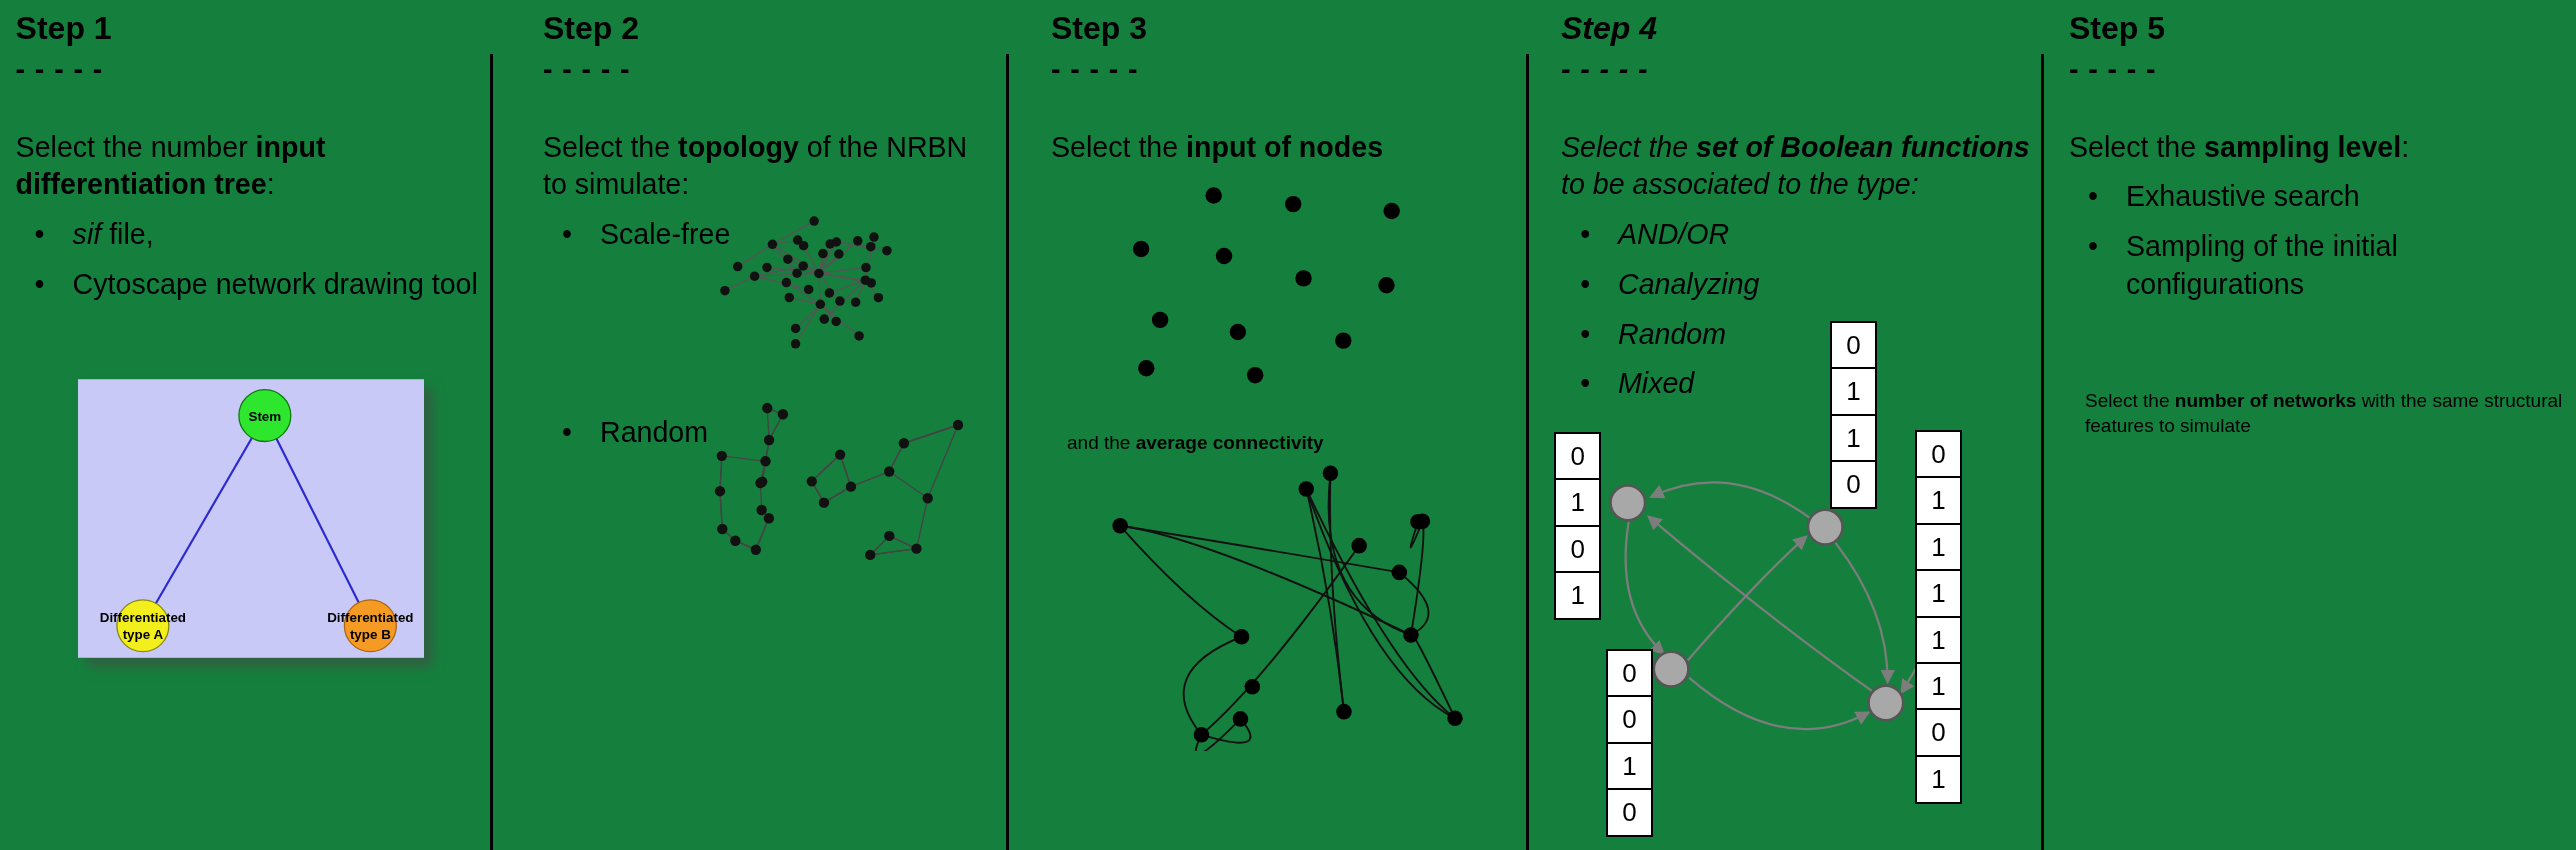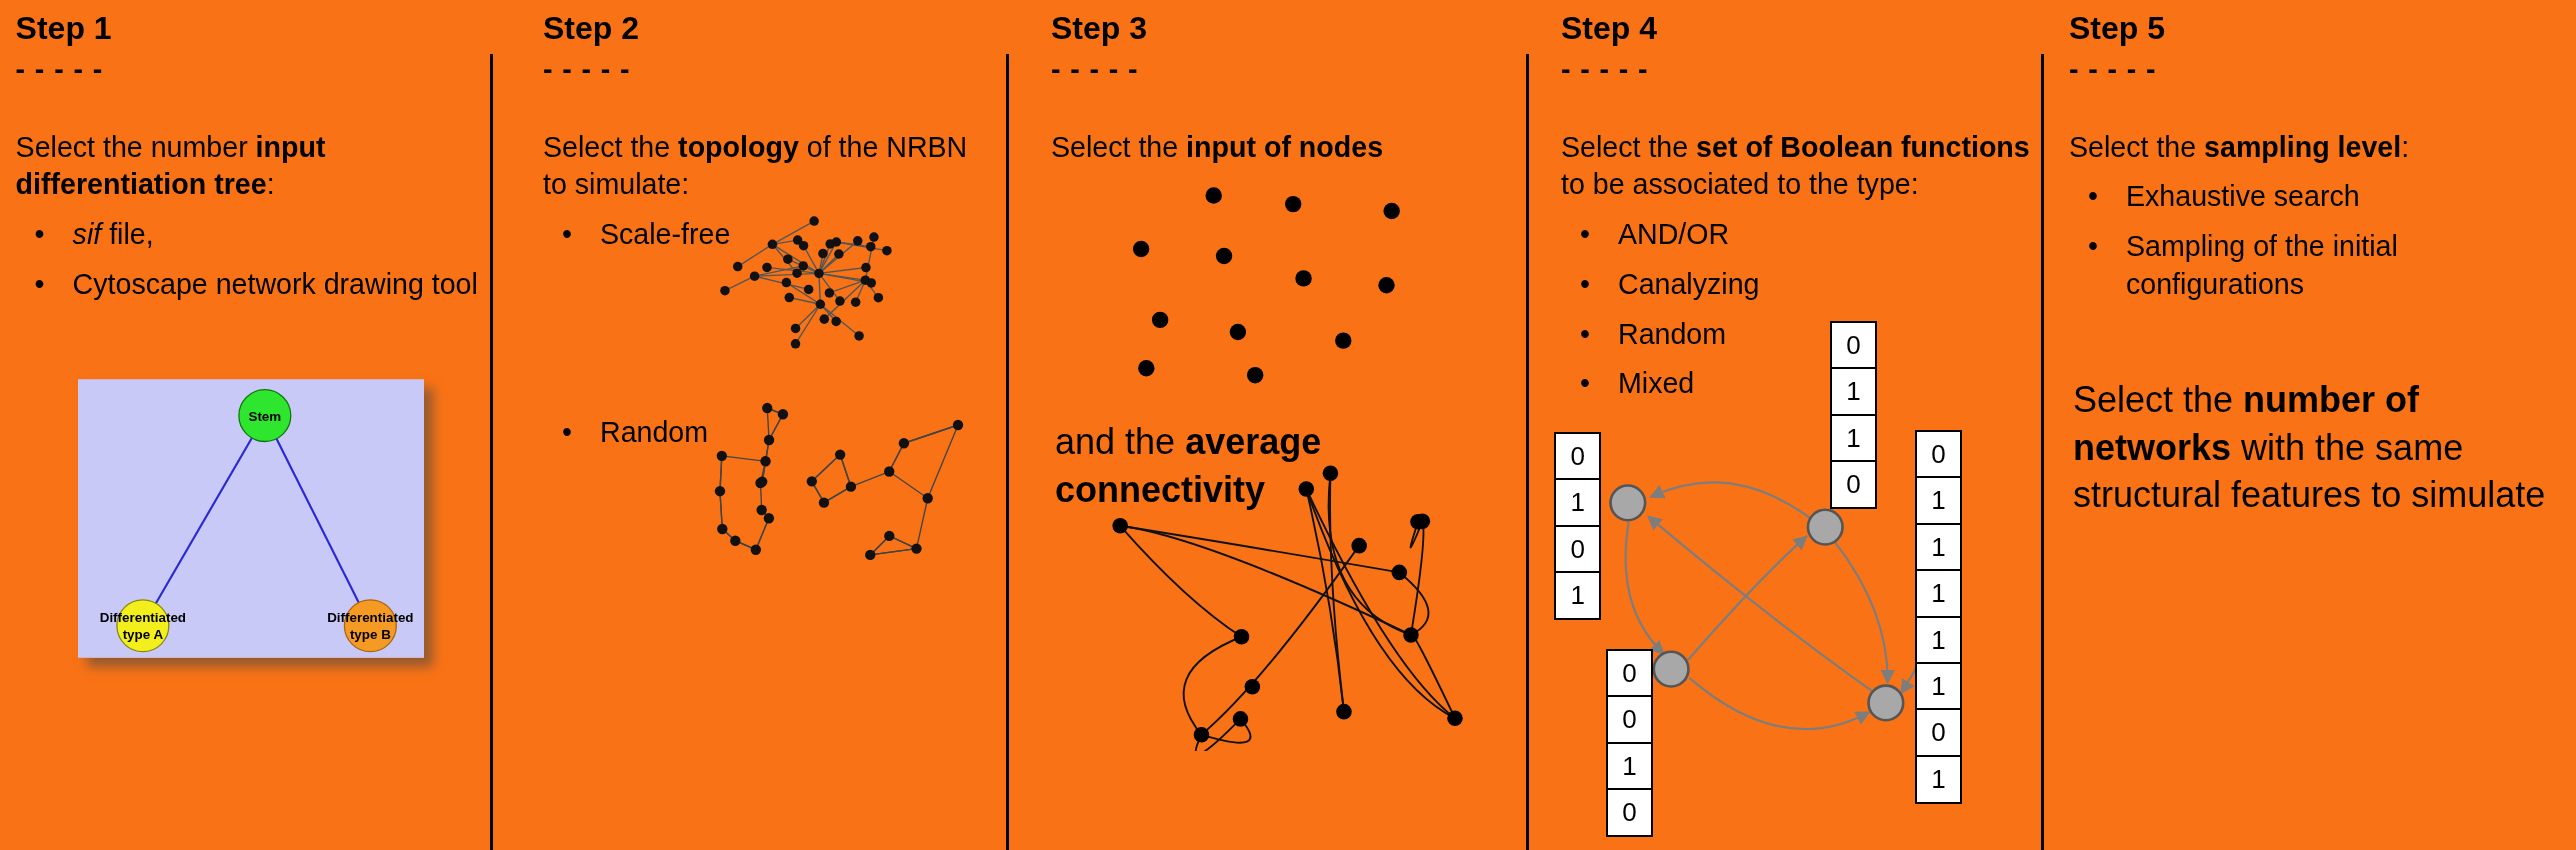--- a/index.html
+++ b/index.html
@@ -1,43 +1,43 @@
 <!DOCTYPE html>
 <html style="font-size:14px"><head>
 <meta charset="utf-8">
 <style>
   * { box-sizing: border-box; }
   body { margin: 0; background: #ffffff; font-family: "Liberation Sans", sans-serif; color: #000; }
-  .canvas { position: relative; width: 2576px; height: 851px; background: #f97316; overflow: hidden; }
+  .canvas { position: relative; width: 2576px; height: 851px; background: #15803d; overflow: hidden; }
 
   .divider { position: absolute; top: 54px; width: 2.6px; height: 797px; background: #000; }
 
   .col { position: absolute; top: 0; height: 851px; }
   .step-title { font-size: 32px; font-weight: bold; margin: 10.4px 0 0; }
   .dashes { font-size: 28.6px; font-weight: bold; margin-top: 5.2px; letter-spacing: 0.9px; }
   .intro { font-size: 28.6px; line-height: 1.32; margin: 0; }
   .lead { margin-top: 43px; }
   .blist { list-style: none; margin: 8.7px 0 0; padding: 0; font-size: 28.6px; line-height: 1.32; }
   .blist li { position: relative; padding-left: 57px; margin-top: 12px; }
   .blist li::before { content: "\2022"; position: absolute; left: 19px; }
   .abullet { position: absolute; font-size: 28.6px; line-height: 1.32; padding-left: 57px; }
   .abullet::before { content: "\2022"; position: absolute; left: 19px; }
-  .abs-text { position: absolute; font-size: 36px; line-height: 1.32; margin: 4px; }
+  .abs-text { position: absolute; font-size: 19px; line-height: 1.32; margin: 16px; }
 
   .fig { position: absolute; }
   .tree-wrap { box-shadow: 8.7px 8.7px 10.4px rgba(70,70,70,.55); margin-top: 12px; }
   .tree-svg text { font: bold 15.5px "Liberation Sans", sans-serif; text-anchor: middle; }
 
   .net4-fig { position: absolute; left: 0; top: 321px; width: 433px; height: 530px; }
   .net4-svg { position: absolute; left: 0; top: 0; z-index: 1; }
   .ttable { position: absolute; display: flex; flex-direction: column; z-index: 2; }
   .tcell { width: 47px; height: 49px; border: 2.6px solid #000; background: #fff;
            display: flex; align-items: center; justify-content: center; font-size: 26px; margin-top: -2.6px; }
   .tcell:first-child { margin-top: 0; }
-  .pad14 { padding-left: 12px; }
+  .pad14 { padding-left: 12px; font-style: italic; }
 </style>
 </head>
 <body>
 
 <div class="canvas">
 
   <div class="divider" style="left:490px"></div>
   <div class="divider" style="left:1006px"></div>
   <div class="divider" style="left:1526px"></div>
   <div class="divider" style="left:2041px"></div>

